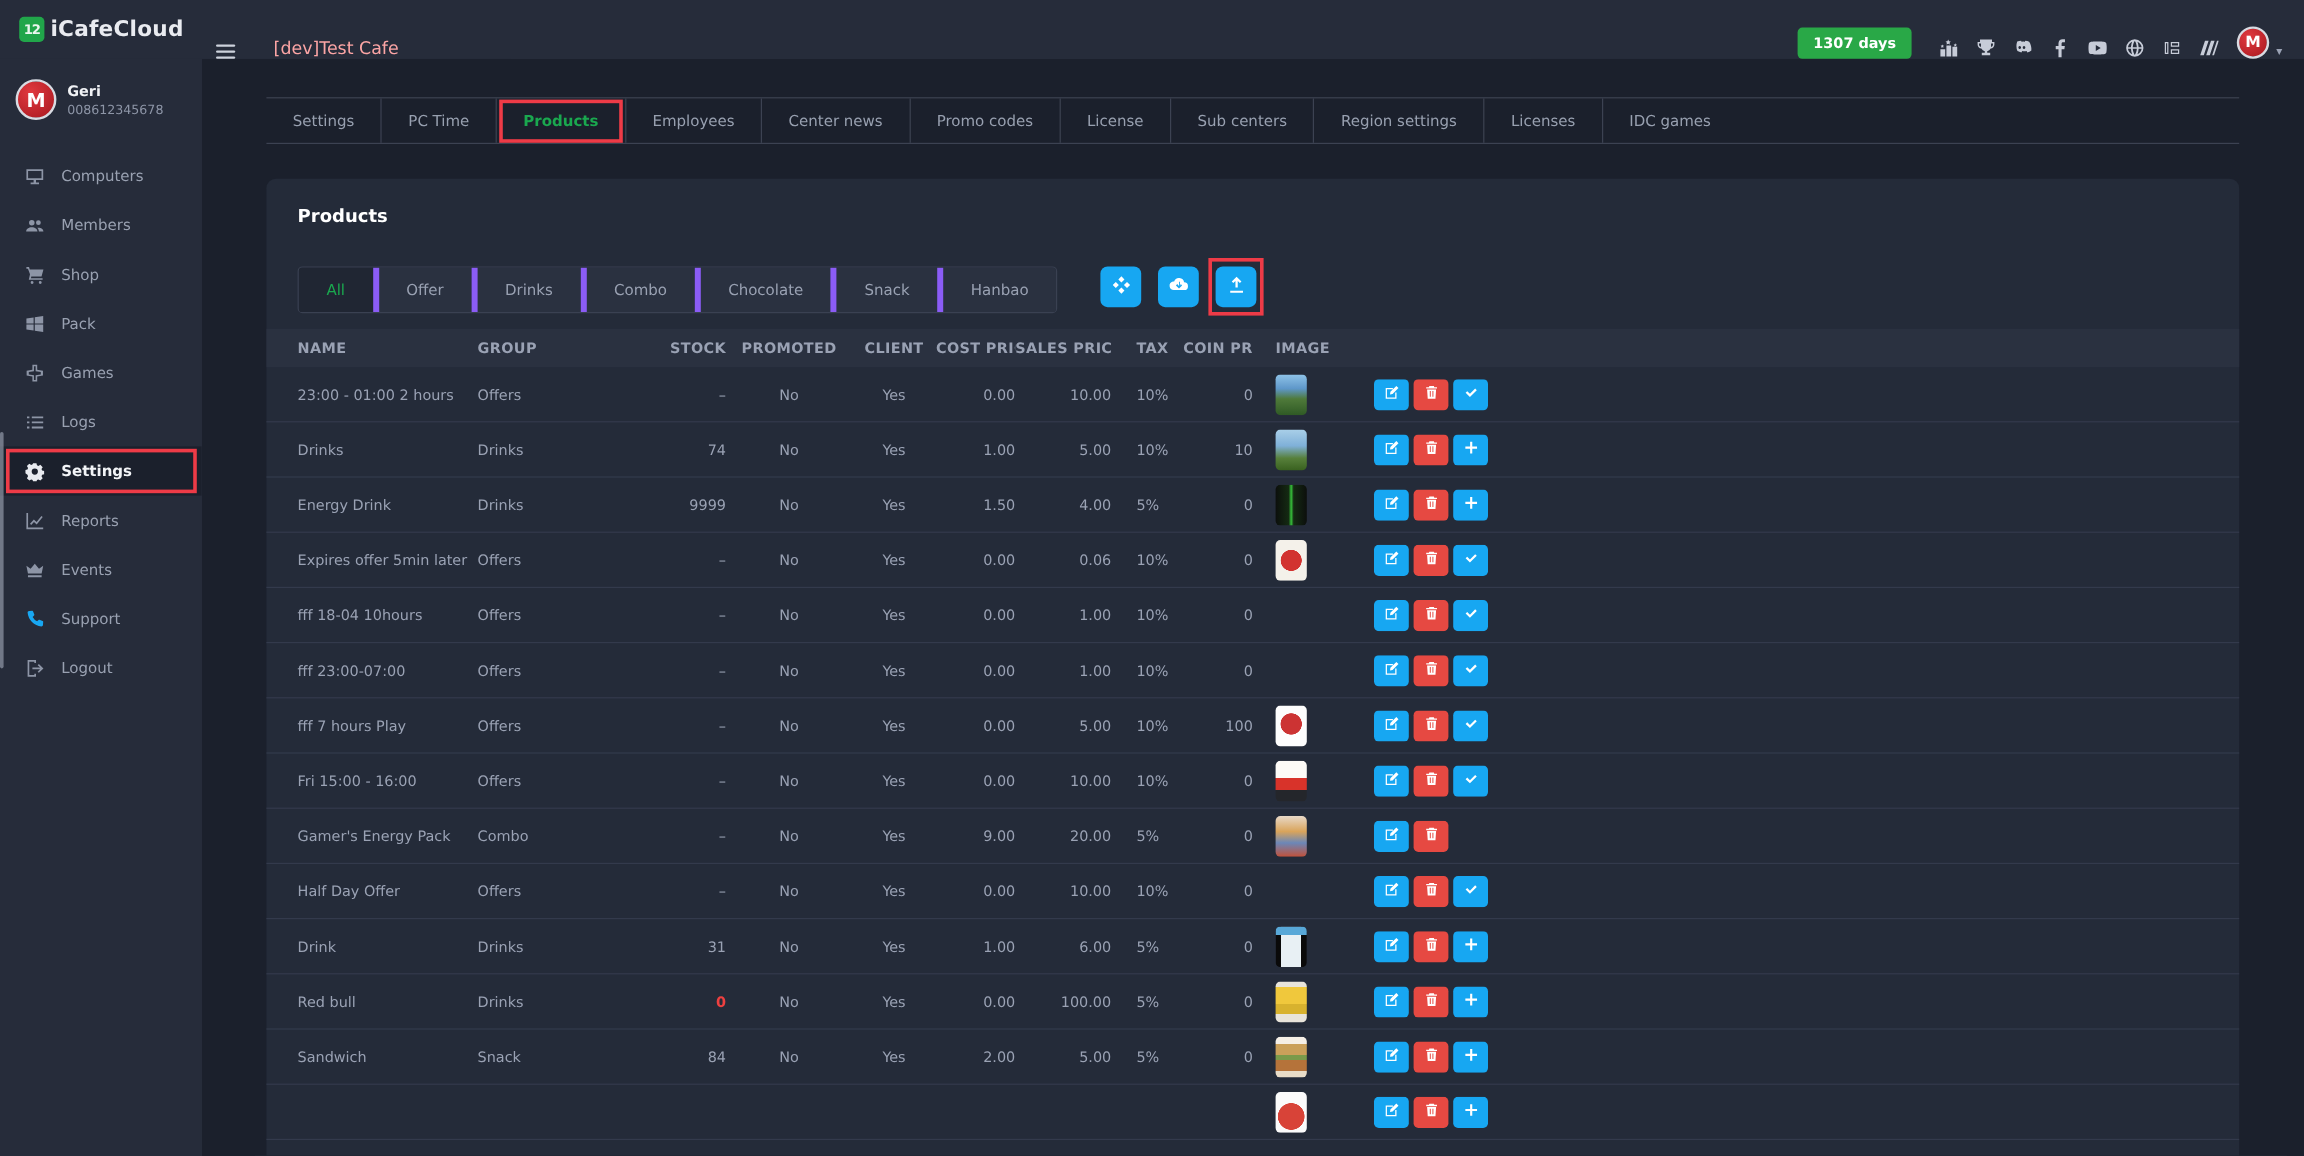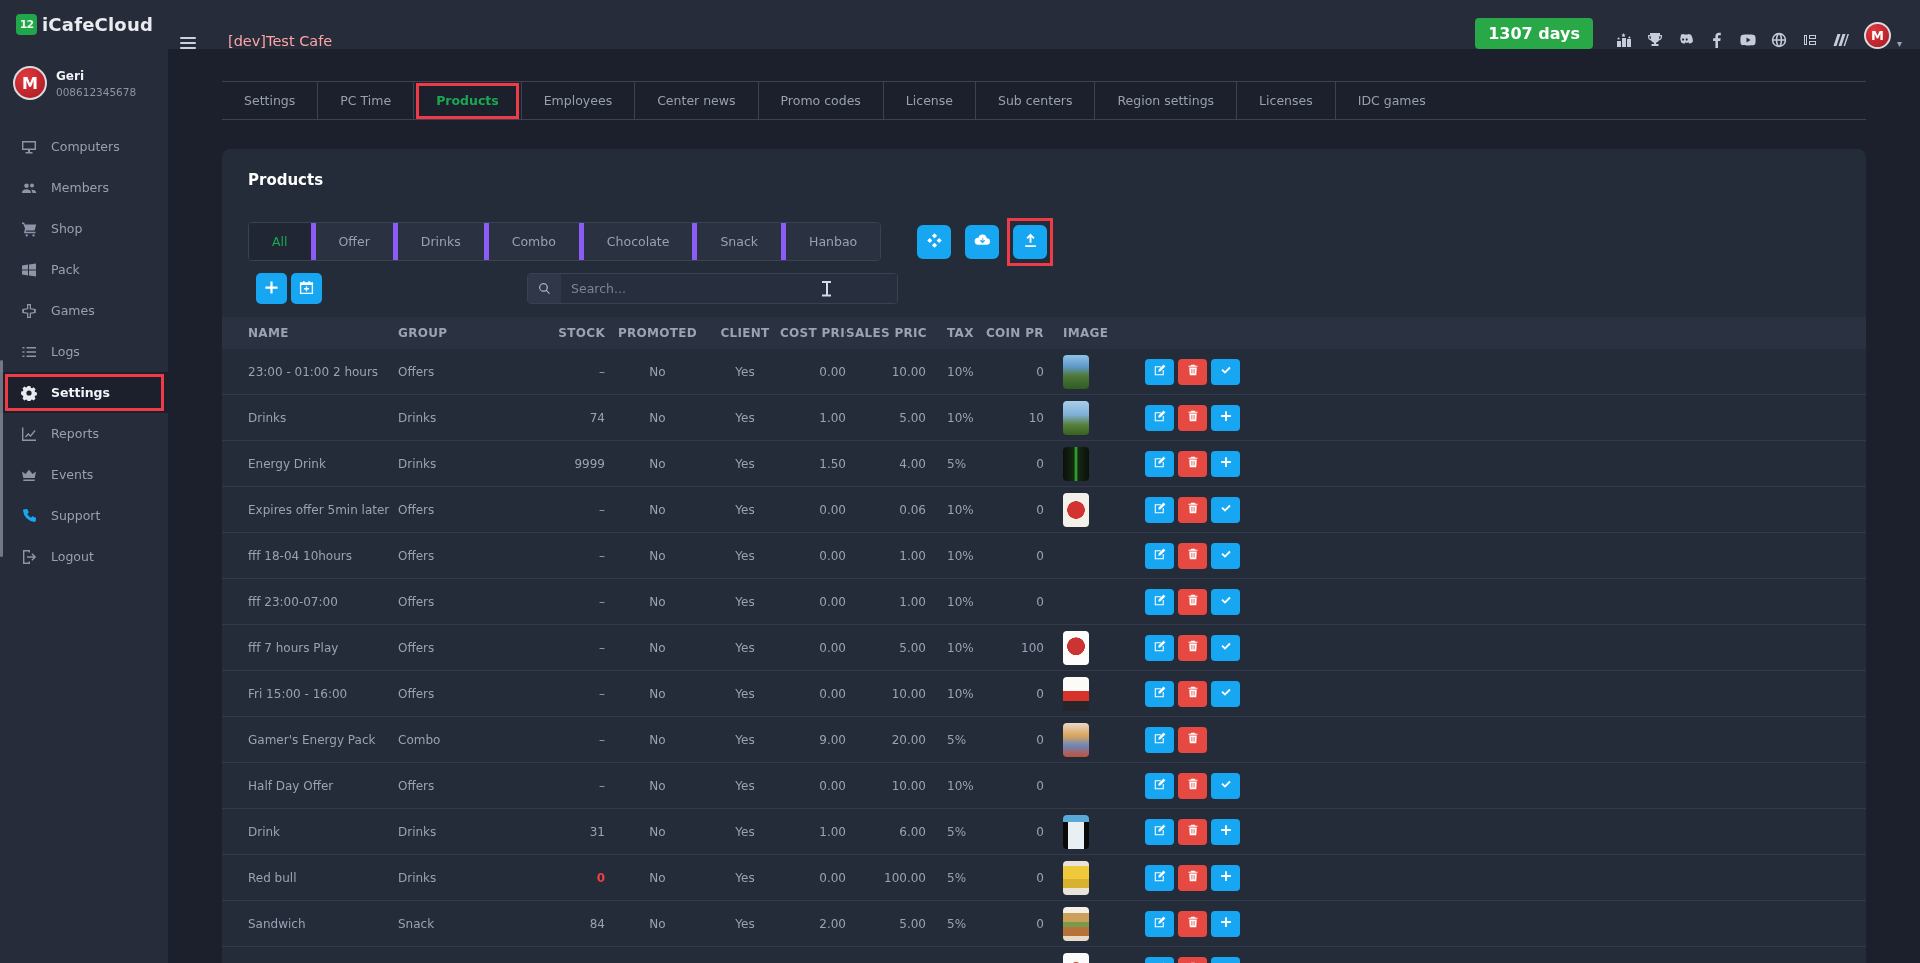--- a/index.html
+++ b/index.html
@@ -8,21 +8,21 @@
 
   
   .topbar { position:fixed; top:0; left:0; width:1920px; height:49px; background:#262c3a; display:flex; align-items:flex-end; z-index:30; }
   .logo-zone { width:168px; height:100%; display:flex; align-items:center; padding-left:16px; flex:0 0 auto; }
   .logo-glyph { width:21px; height:21px; background:#21a64a; border-radius:4px; color:#eaf6ee; font-weight:bold; font-size:11px; display:flex; align-items:center; justify-content:center; letter-spacing:-1px; }
   .logo-text { color:#e9ebf0; font-weight:bold; font-size:18px; margin-left:5px; letter-spacing:.2px; }
   .hamburger { margin-left:12px; color:#cdd2dc; cursor:pointer; display:flex; flex-direction:column; gap:3px; }
   .hamburger i { display:block; width:16px; height:2px; background:#cdd2dc; border-radius:1px; }
   .cafe-title { color:#fca5a5; font-size:14.5px; margin-left:32px; }
   .top-spacer { flex:1; }
-  .days-badge { background:#29a847; color:#fff; font-size:16px; font-weight:bold; padding:6px 13px; border-radius:4px; margin-right:22px; cursor:pointer; }
+  .days-badge { background:#29a847; color:#fff; font-size:12px; font-weight:bold; padding:6px 13px; border-radius:4px; margin-right:22px; cursor:pointer; }
   .hicons { display:flex; align-items:center; gap:13px; margin-right:14px; }
   .hicon { color:#c7ccd8; width:18px; height:18px; display:flex; align-items:center; justify-content:center; cursor:pointer; }
   .hicon svg { width:16px; height:16px; fill:#c7ccd8; }
   .avatar { width:27px; height:27px; border-radius:50%; background:radial-gradient(circle at 35% 30%, #e0393f, #a8181f); border:2px solid #d8dbe2; color:#fff; font-weight:bold; font-size:13px; display:flex; align-items:center; justify-content:center; cursor:pointer; }
   .chev { color:#9aa2b4; margin:0 18px 0 6px; cursor:pointer; font-size:10px; }
 
   
   .sidebar { position:fixed; top:49px; left:0; width:168px; height:914px; background:#262c3a; z-index:20; }
   .sb-scrollthumb { position:absolute; left:0; top:311px; width:3px; height:197px; background:#9aa1b1; opacity:.65; border-radius:2px; }
   .profile { display:flex; align-items:center; padding:17px 0 10px 13px; }
@@ -43,21 +43,21 @@
   .main { margin-left:168px; padding-top:49px; }
   .tabstrip { margin:32px 54px 0 54px; border-top:1px solid #3c4252; border-bottom:1px solid #3c4252; display:flex; height:39px; align-items:stretch; }
   .tab { display:flex; align-items:center; padding:0 22px; font-size:12.5px; color:#98a0b0; cursor:pointer; position:relative; }
   .tab + .tab { border-left:1px solid #3c4252; }
   .tab.active { color:#1aa84f; font-weight:bold; }
   .tab.annotated::after { content:""; position:absolute; left:2px; right:2px; top:1px; bottom:0px; border:3px solid #ee3b47; pointer-events:none; }
 
   .card { margin:29px 54px 0 54px; background:#242b39; border-radius:8px; padding:22px 26px; height:980px; }
   .card-heading { color:#fff; font-weight:bold; font-size:15px; }
 
-  .filter-row { display:flex; align-items:center; margin-top:33px; }
+  .filter-row { display:flex; align-items:flex-start; margin-top:33px; }
   .filter-tabs { display:flex; border:1px solid #3a4152; border-radius:4px; overflow:hidden; }
   .ftab { padding:11px 23px; font-size:12.5px; color:#99a1b2; background:#2a3140; cursor:pointer; }
   .ftab + .ftab { border-left:5px solid #8b5cf6; }
   .ftab.active { background:#202633; color:#1aa84f; }
   .toolbar { display:flex; align-items:center; gap:14px; margin-left:36px; }
   .icon-btn { width:34px; height:34px; border-radius:6px; background:#17a7f2; border:none; display:flex; align-items:center; justify-content:center; cursor:pointer; position:relative; }
   .icon-btn svg { width:17px; height:17px; fill:#fff; }
   .icon-btn.annotated::after { content:""; position:absolute; left:-6px; right:-6px; top:-7px; bottom:-7px; border:3px solid #ee3b47; pointer-events:none; }
 
   .add-row { display:flex; align-items:center; margin-top:12px; position:relative; height:31px; }
@@ -286,43 +286,20 @@
               </svg></span>
           </button>
           <button class="icon-btn annotated">
      <span><svg viewBox="0 0 16 16">
                 <path d="M8 1.5 11.8 5.3l-1.2 1.2L8.9 4.8V10H7.1V4.8L5.4 6.5 4.2 5.3zM3 12.5h10V14H3z"></path>
               </svg></span>
           </button>
         </div>
     </div>
 
-    <div class="add-row">
-      <span id="add-btns" style="display:flex;margin-left:8px;">
-          <button class="sm-btn">
-     <span><svg viewBox="0 0 16 16">
-                <path d="M6.8 1.5h2.4v5.3h5.3v2.4H9.2v5.3H6.8V9.2H1.5V6.8h5.3z"></path>
-              </svg></span>
-          </button>
-          <button class="sm-btn">
-     <span><svg viewBox="0 0 16 16">
-                <path d="M4.5 1h1.4v1.4h4.2V1h1.4v1.4H15V15H1V2.4h3.5zM2.4 5.2v8.4h11.2V5.2zM7.3 6.6h1.4v2h2v1.4h-2v2H7.3v-2h-2V8.6h2z"></path>
-              </svg></span>
-          </button>
-        </span>
-      <div class="search-wrap">
-        <span class="search-icon-seg">
-            <svg viewBox="0 0 16 16">
-              <path d="M6.7 1.3a5.4 5.4 0 0 1 4.3 8.7l3.7 3.7-1 1-3.7-3.7A5.4 5.4 0 1 1 6.7 1.3zm0 1.5a3.9 3.9 0 1 0 0 7.8 3.9 3.9 0 0 0 0-7.8z"></path>
-            </svg>
-          </span>
-        <input class="search-input" type="text" placeholder="Search..." style="">
-        <span class="ibeam"></span>
-      </div>
-    </div>
 
     <div class="ptable">
       <div class="trow thead" id="table-head">
           <span class="cell c-name">NAME</span>
           <span class="cell">GROUP</span>
           <span class="cell c-right">STOCK</span>
           <span class="cell c-center">PROMOTED</span>
           <span class="cell c-center">CLIENT</span>
           <span class="cell c-right">COST PRICE</span>
           <span class="cell c-right">SALES PRICE</span>

